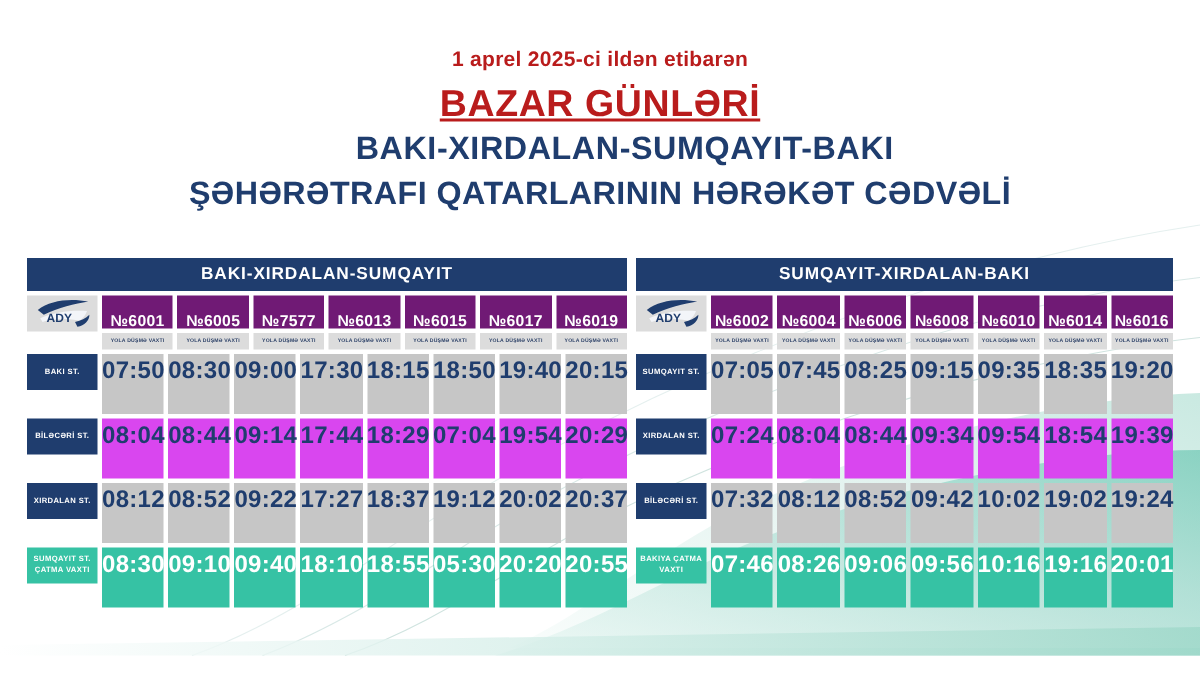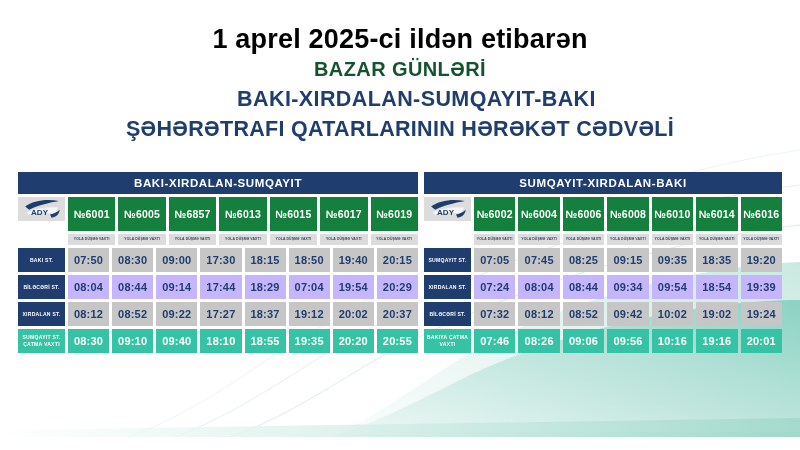--- a/index.html
+++ b/index.html
@@ -19,26 +19,26 @@
   
   .deco-layer { position: absolute; inset: 0; pointer-events: none; }
   .deco-svg { position: absolute; left: 0; top: 0; width: 800px; height: 450px; }
 
   
   .title-block {
     position: absolute; left: 0; top: 26px; width: 800px;
     text-align: center; color: #1f3d6e;
   }
   .title-line1 {
-    font-size: 27px; font-weight: bold; letter-spacing: .2px;
-    line-height: 26px; color: #000000;
+    font-size: 14px; font-weight: bold; letter-spacing: .2px;
+    line-height: 26px; color: #b91c1c;
   }
   .title-line2 {
-    font-size: 20px; font-weight: bold; line-height: 30px;
-    letter-spacing: .4px; color: #14532d; margin-top: 2px;
+    font-size: 25px; font-weight: bold; line-height: 30px;
+    letter-spacing: .4px; color: #b91c1c; margin-top: 2px; text-decoration: underline;
   }
   .title-line3 {
     font-size: 21.5px; font-weight: bold; line-height: 30px;
     letter-spacing: .4px; color: #1f3d6e; margin-left: 33px;
   }
   .title-line4 {
     font-size: 21.5px; font-weight: bold; line-height: 30px;
     letter-spacing: .3px; color: #1f3d6e;
   }
 
@@ -83,26 +83,26 @@
     display: flex; align-items: center; justify-content: center;
   }
 
   
   .col-head {
     flex: 1 1 0;
     display: flex; flex-direction: column;
     min-width: 0;
   }
   .col-num {
-    background: #15803d;
+    background: #701a75;
     color: #ffffff;
     text-align: center;
     font-size: 10.5px;
     font-weight: bold;
-    height: 34px;
+    height: 22px;
     line-height: 34px;
     letter-spacing: .2px;
   }
   .col-sub {
     background: #dcdcdc;
     color: #2a3f66;
     text-align: center;
     font-size: 3.4px;
     font-weight: bold;
     letter-spacing: .15px;
@@ -110,29 +110,29 @@
     line-height: 11px;
     margin-top: 3px;
     overflow: hidden;
   }
 
   
   .cell {
     flex: 1 1 0;
     min-width: 0;
     text-align: center;
-    font-size: 11px;
+    font-size: 16px;
     font-weight: bold;
     color: #1f3d6e;
-    height: 24px;
+    height: 40px;
     line-height: 24px;
     letter-spacing: .2px;
   }
   .shade-a .cell { background: #c6c6c6; }
-  .shade-b .cell { background: #c4b5fd; text-align: center; }
+  .shade-b .cell { background: #d946ef; text-align: center; }
   .row-final .cell {
     background: #36c2a4;
     color: #ffffff;
   }
   .row-final .cell-label {
     background: #36c2a4;
     color: #ffffff;
   }
   .row-head { align-items: flex-start; }
   .row-head .cell-logo { height: 48px; }
@@ -200,21 +200,21 @@
         </div>
         <div class="col-head">
           <div class="col-num">№6001</div>
           <div class="col-sub">YOLA DÜŞMƏ VAXTI</div>
         </div>
         <div class="col-head">
           <div class="col-num">№6005</div>
           <div class="col-sub">YOLA DÜŞMƏ VAXTI</div>
         </div>
         <div class="col-head">
-          <div class="col-num">№6857</div>
+          <div class="col-num">№7577</div>
           <div class="col-sub">YOLA DÜŞMƏ VAXTI</div>
         </div>
         <div class="col-head">
           <div class="col-num">№6013</div>
           <div class="col-sub">YOLA DÜŞMƏ VAXTI</div>
         </div>
         <div class="col-head">
           <div class="col-num">№6015</div>
           <div class="col-sub">YOLA DÜŞMƏ VAXTI</div>
         </div>
@@ -264,21 +264,21 @@
         <div class="cell">20:37</div>
       </div>
 
       <div class="row row-final">
         <div class="cell-label">SUMQAYIT ST. ÇATMA VAXTI</div>
         <div class="cell">08:30</div>
         <div class="cell">09:10</div>
         <div class="cell">09:40</div>
         <div class="cell">18:10</div>
         <div class="cell">18:55</div>
-        <div class="cell">19:35</div>
+        <div class="cell">05:30</div>
         <div class="cell">20:20</div>
         <div class="cell">20:55</div>
       </div>
 
     </div>
   </div>
 
   <div class="table-wrap right">
     <div class="tbl-header">SUMQAYIT-XIRDALAN-BAKI</div>
     <div class="grid">

